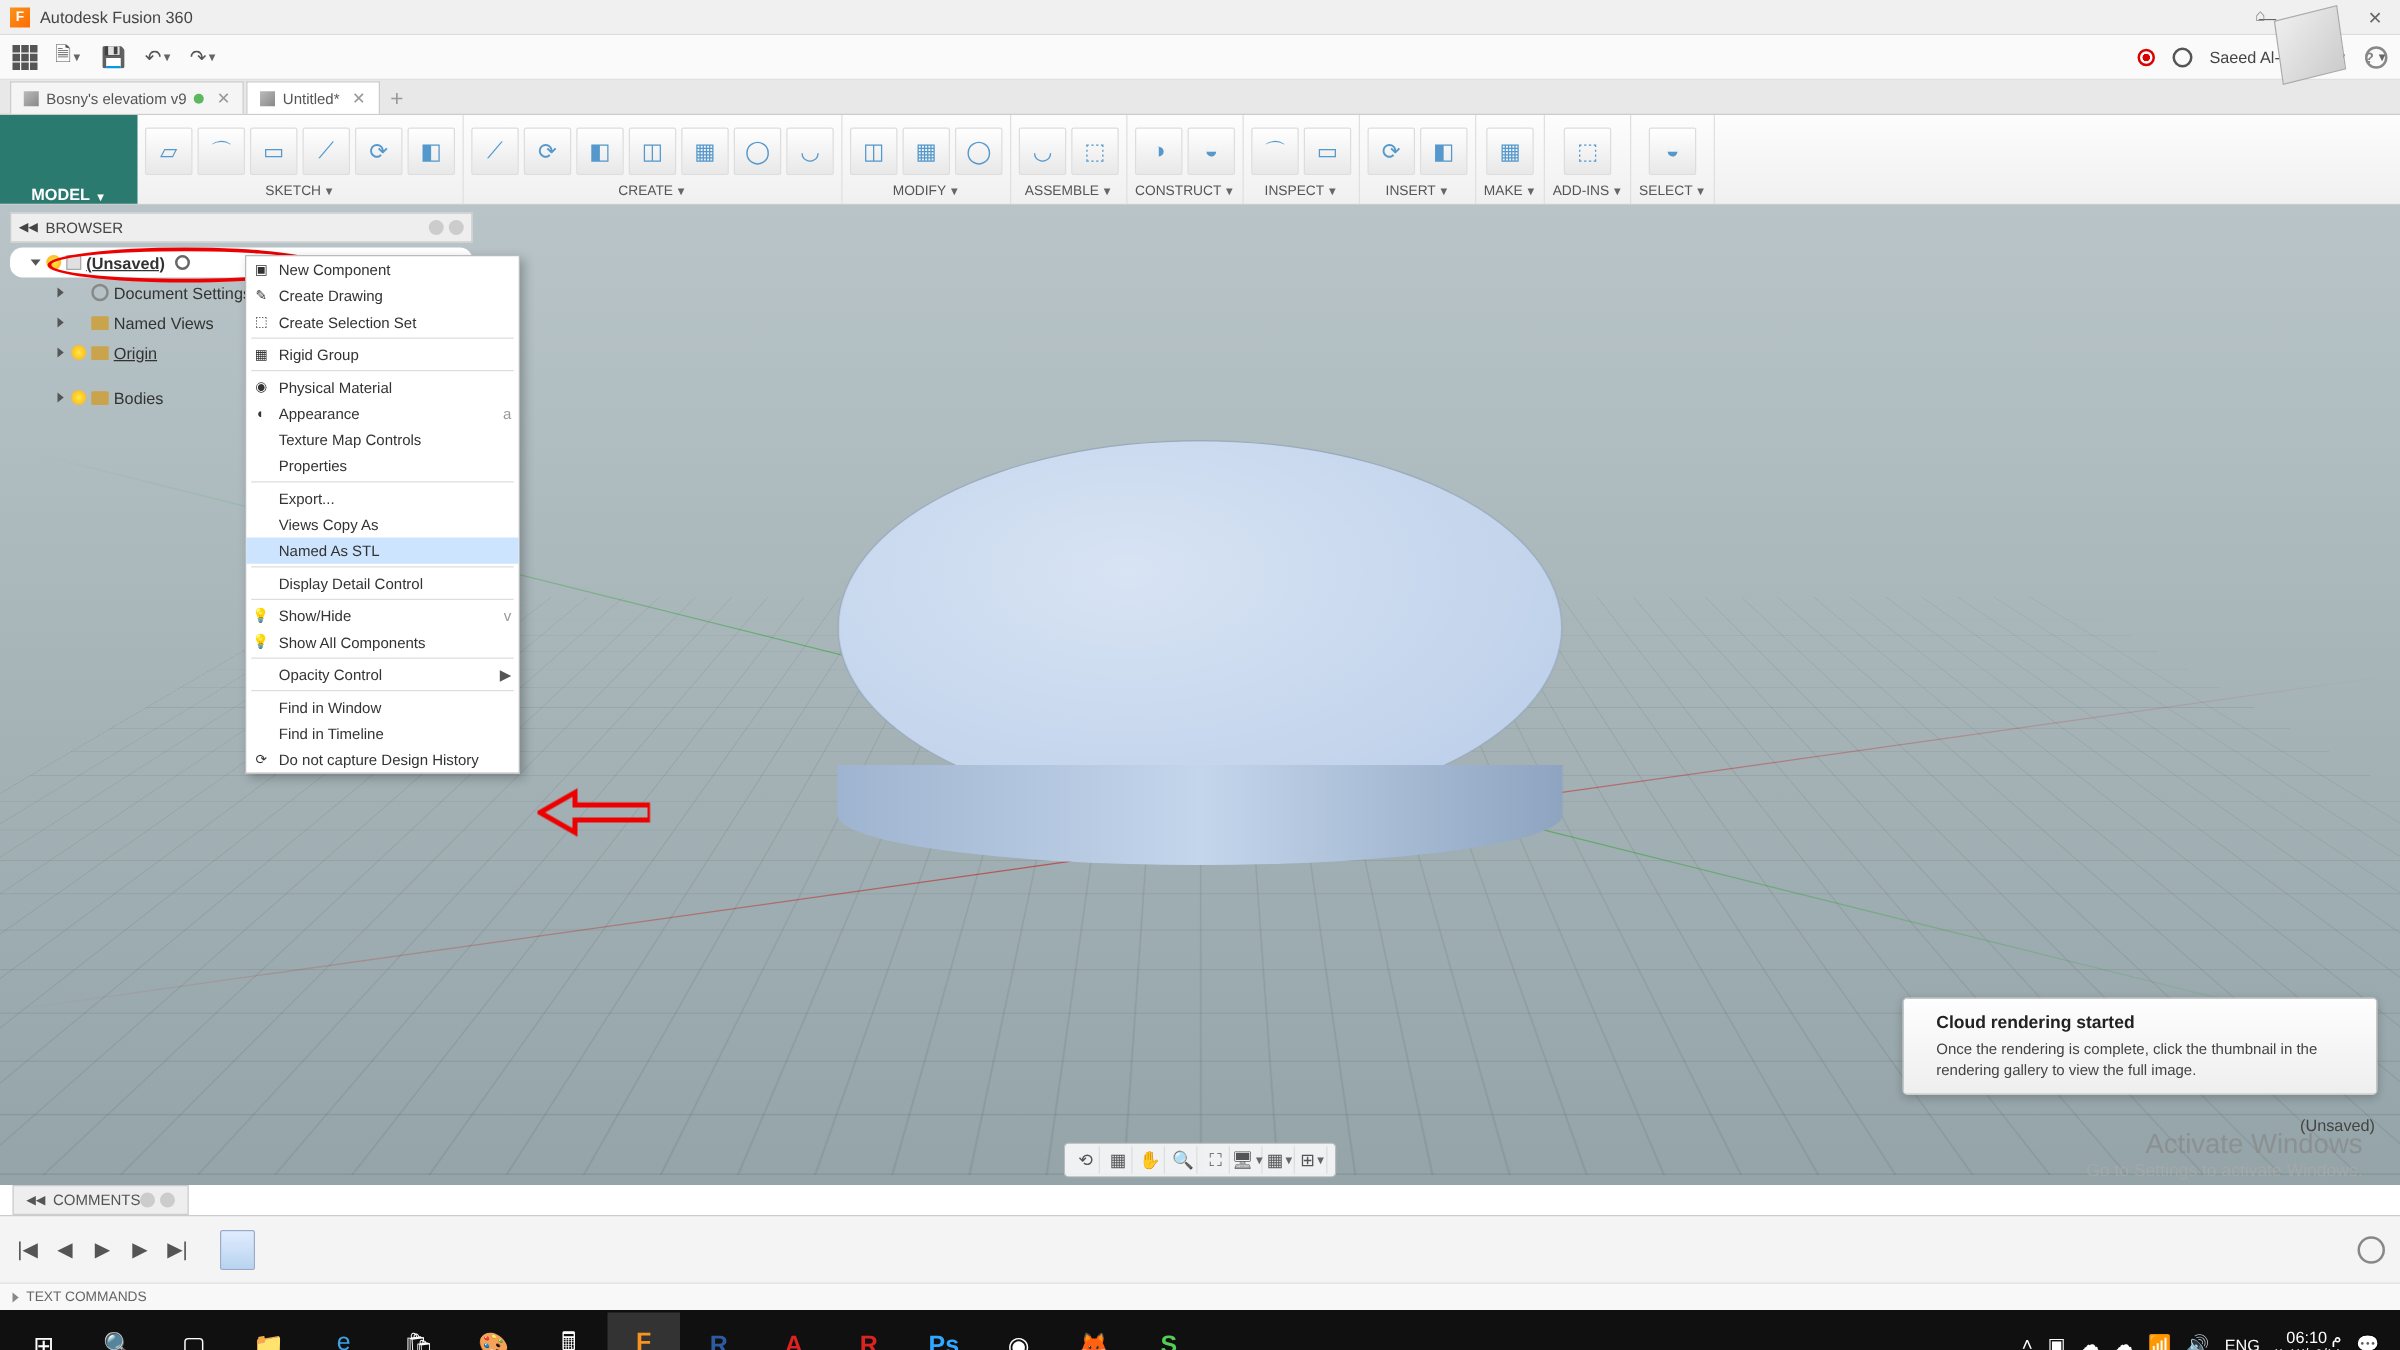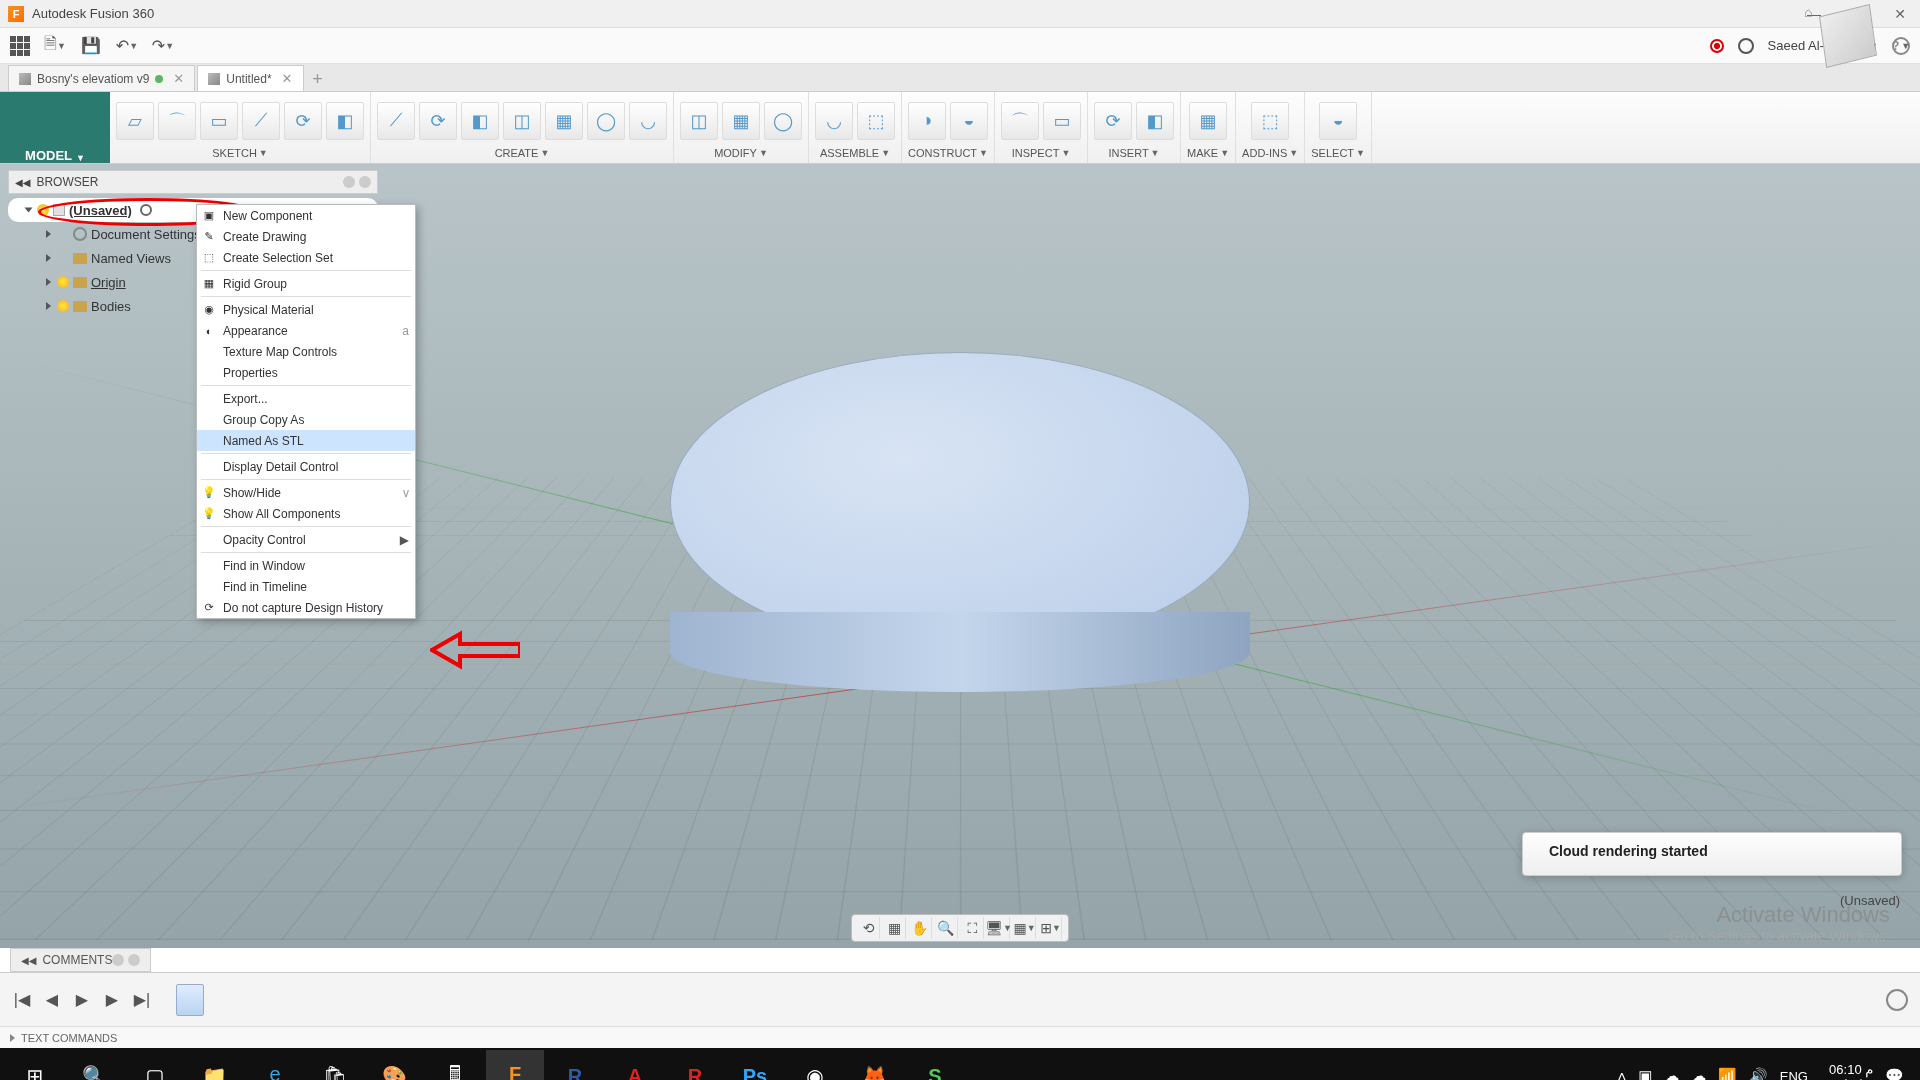--- a/index.html
+++ b/index.html
@@ -317,21 +317,21 @@
             <span style="width:12px;"></span>
             <span class="folder"></span>
             <span>Named Views</span>
           </div>
           <div class="tree-row" style="padding-left: 38px; text-decoration: underline;">
             <span class="arrow"></span>
             <span class="bulb"></span>
             <span class="folder"></span>
             <span>Origin</span>
           </div>
-          <div class="tree-row" style="padding-left: 38px;">
+          <div class="tree-row" style="padding-left: 38px; margin-top: 12px;">
             <span class="arrow"></span>
             <span class="bulb"></span>
             <span class="folder"></span>
             <span>Bodies</span>
           </div>
         </div>
     </div>
     <div class="red-ellipse"></div>
 
     <div class="ctxmenu" id="ctxmenu">
@@ -366,21 +366,21 @@
           <span>Texture Map Controls</span>
         </div>
         <div class="item">
           <span>Properties</span>
         </div>
         <div class="sep"></div>
         <div class="item">
           <span>Export...</span>
         </div>
         <div class="item">
-          <span>Group Copy As</span>
+          <span>Views Copy As</span>
         </div>
         <div class="item hl">
           <span>Named As STL</span>
         </div>
         <div class="sep"></div>
         <div class="item">
           <span>Display Detail Control</span>
         </div>
         <div class="sep"></div>
         <div class="item">
@@ -412,20 +412,21 @@
   </div>
 
   <div class="red-arrow">
     <svg viewBox="0 0 90 40">
         <path d="M90 14 L30 14 L30 4 L2 20 L30 36 L30 26 L90 26 Z" fill="none" stroke="#e00" stroke-width="4"></path>
       </svg>
   </div>
 
   <div class="notif">
     <div class="nt">Cloud rendering started</div>
+    <div class="nb">Once the rendering is complete, click the thumbnail in the rendering gallery to view the full image.</div>
   </div>
 
   <div class="unsaved-lbl">(Unsaved)</div>
 
   <div class="watermark">
     <div class="wm1">Activate Windows</div>
     <div class="wm2">Go to Settings to activate Windows.</div>
   </div>
 
   <div class="viewbar">

